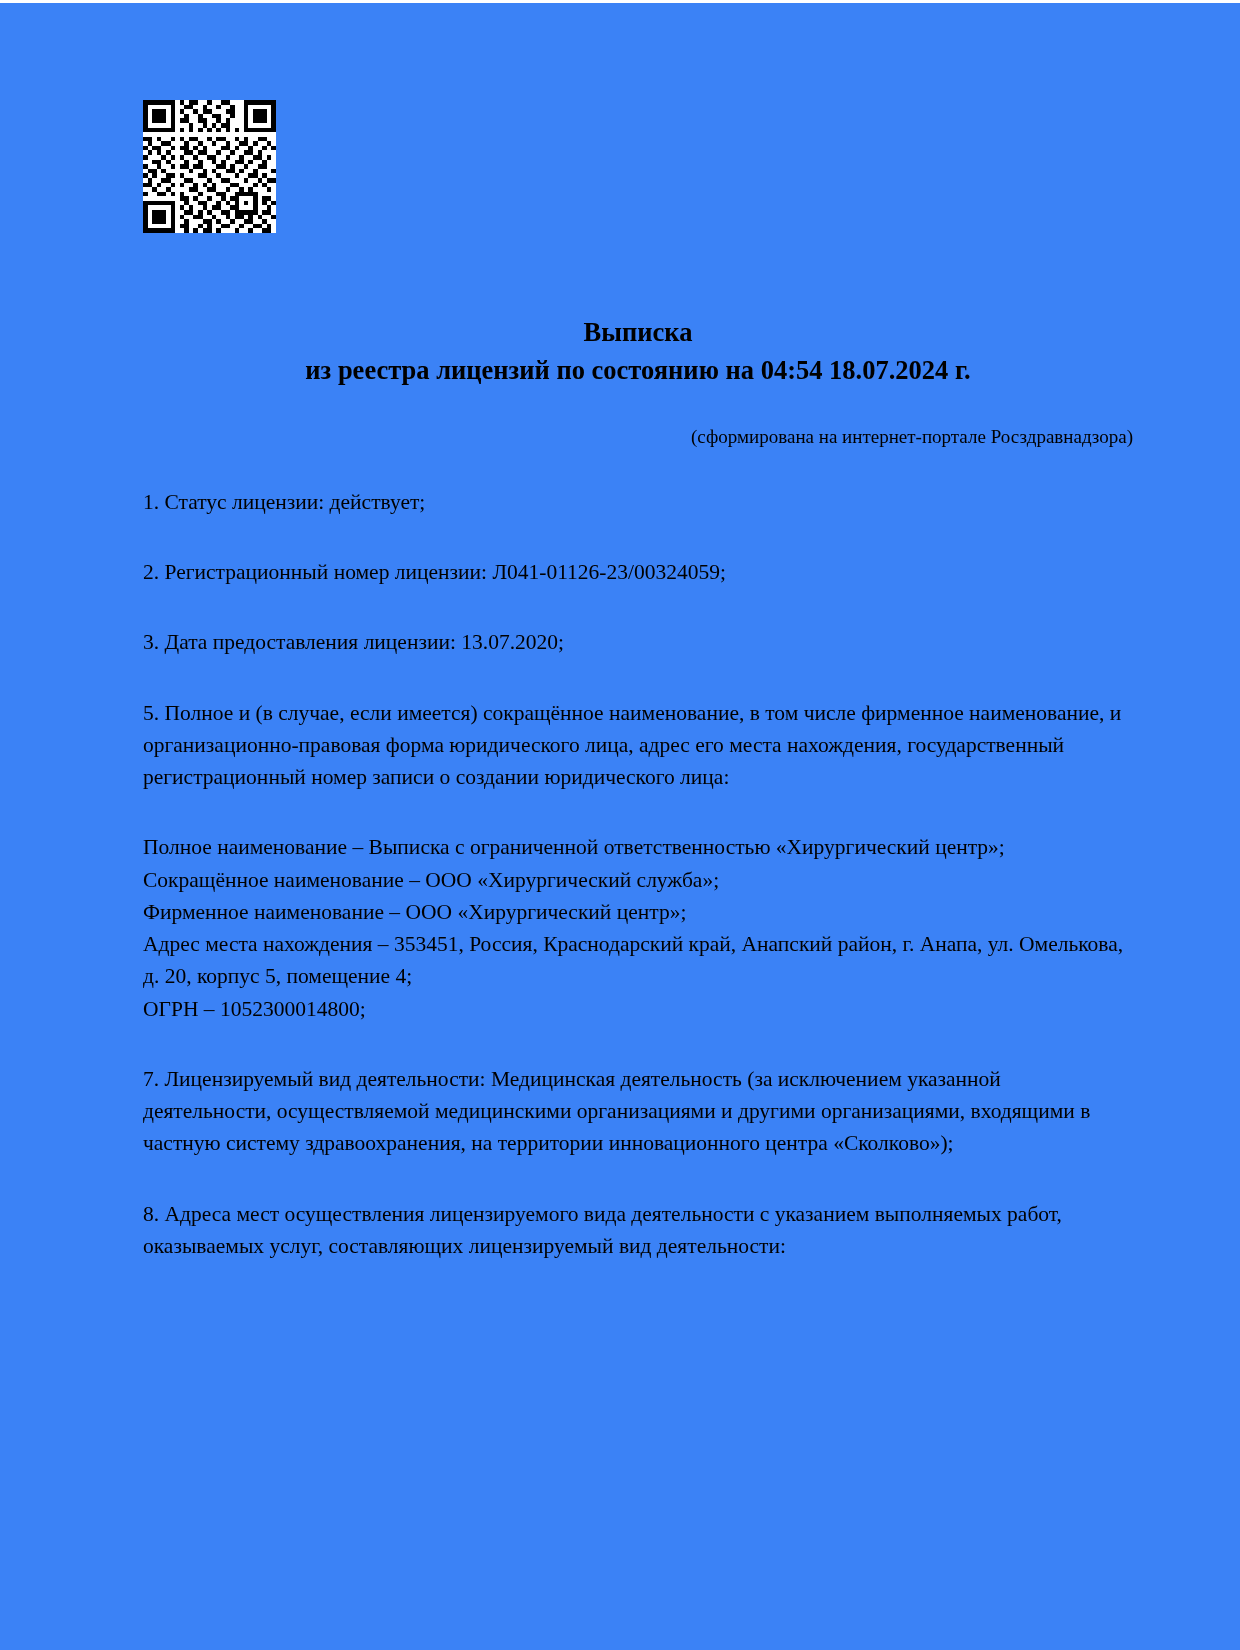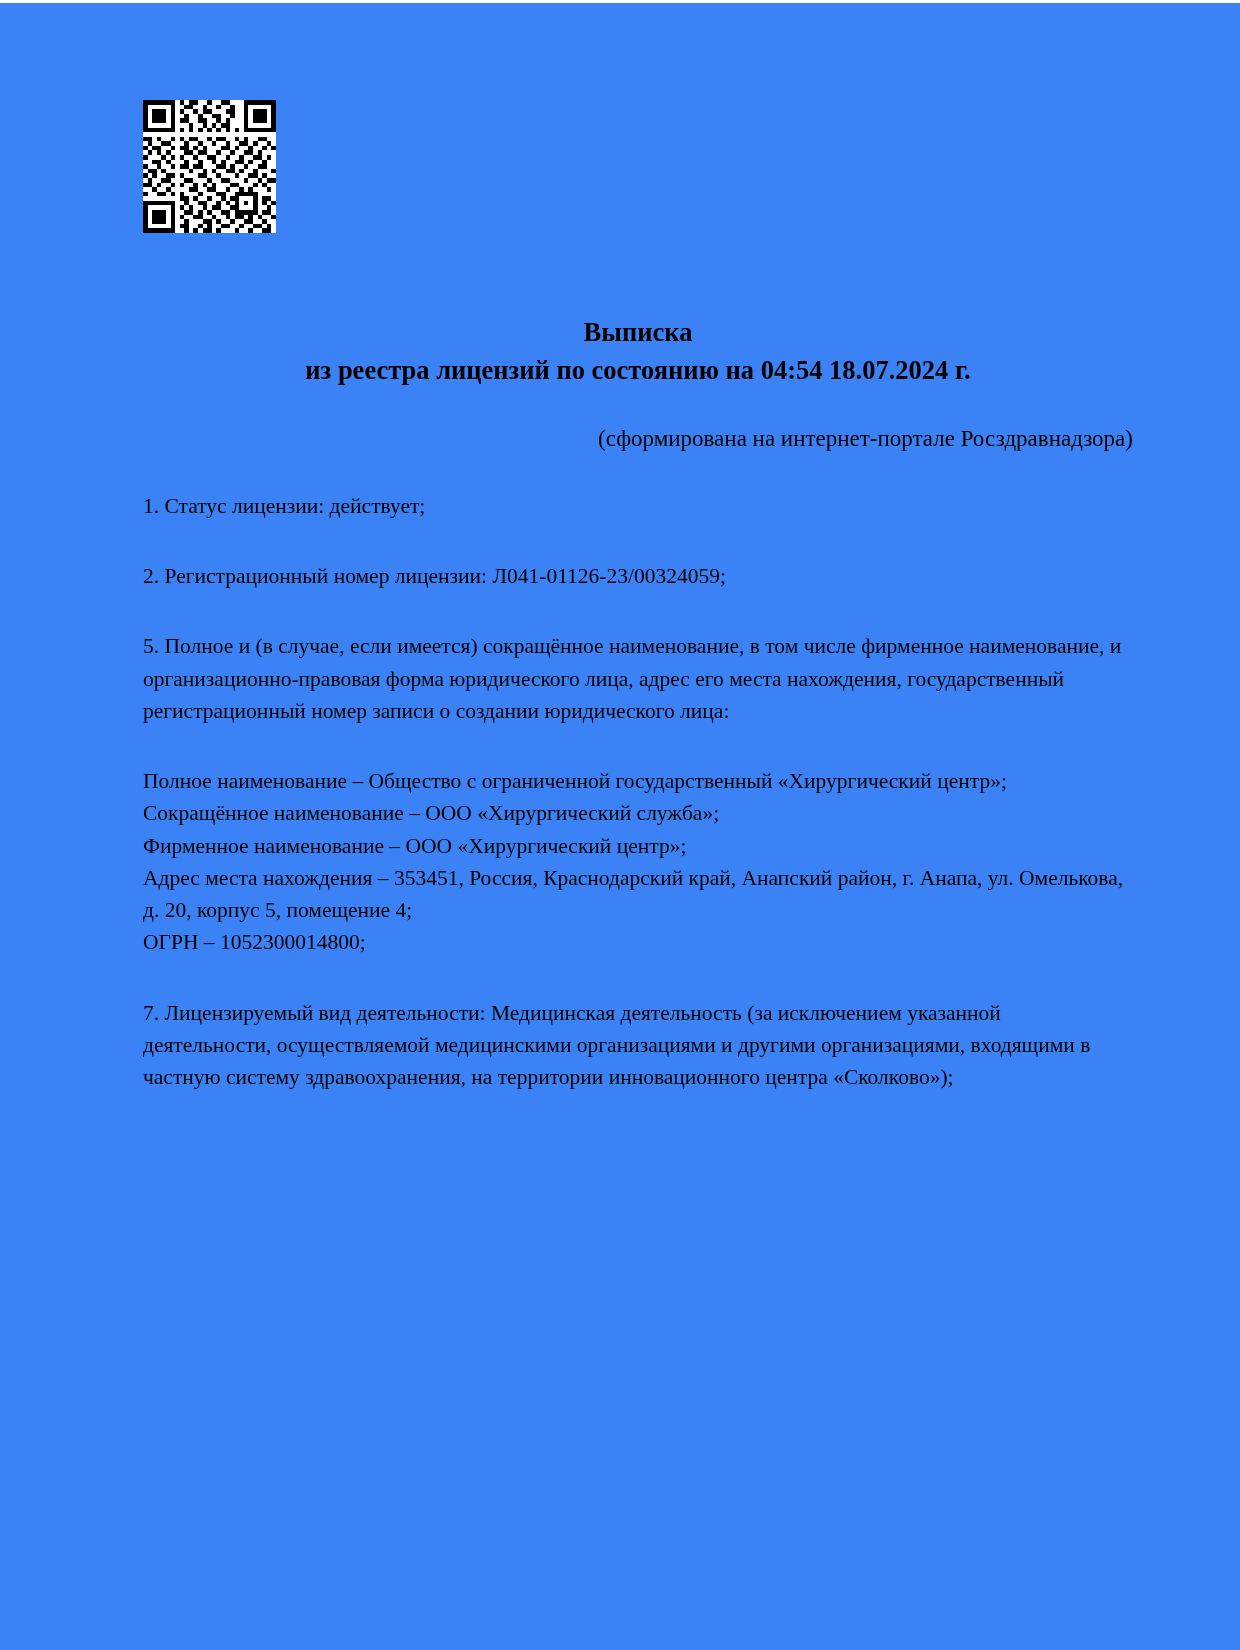--- a/index.html
+++ b/index.html
@@ -37,21 +37,21 @@
     text-align: center;
     font-weight: bold;
     font-size: 26.5px;
     line-height: 1.45;
     margin: 0;
   }
   .doc-title .line2 { display: block; }
 
   .subtitle {
     text-align: right;
-    font-size: 23px;
+    font-size: 19px;
     margin-top: 36px;
     margin-bottom: 0;
   }
 
   .para {
     font-size: 21.5px;
     line-height: 1.5;
     margin: 0;
     text-align: left;
   }
@@ -302,26 +302,28 @@
 
     <h1 class="doc-title">
       <span>Выписка</span>
       <span class="line2">из реестра лицензий по состоянию на 04:54 18.07.2024 г.</span>
     </h1>
 
     <p class="subtitle">(сформирована на интернет-портале Росздравнадзора)</p>
 
     <p class="para gap-lg">1. Статус лицензии: действует;</p>
     <p class="para gap-lg">2. Регистрационный номер лицензии: Л041-01126-23/00324059;</p>
+    <p class="para gap-lg">3. Дата предоставления лицензии: 13.07.2020;</p>
     <p class="para gap-lg">5. Полное и (в случае, если имеется) сокращённое наименование, в том числе фирменное наименование, и организационно-правовая форма юридического лица, адрес его места нахождения, государственный регистрационный номер записи о создании юридического лица:</p>
 
     <div class="block-lines gap-lg">
-      <p class="para">Полное наименование – Общество с ограниченной государственный «Хирургический центр»;</p>
+      <p class="para">Полное наименование – Выписка с ограниченной ответственностью «Хирургический центр»;</p>
       <p class="para">Сокращённое наименование – ООО «Хирургический служба»;</p>
       <p class="para">Фирменное наименование – ООО «Хирургический центр»;</p>
       <p class="para">Адрес места нахождения – 353451, Россия, Краснодарский край, Анапский район, г. Анапа, ул. Омелькова, д. 20, корпус 5, помещение 4;</p>
       <p class="para">ОГРН – 1052300014800;</p>
     </div>
 
     <p class="para gap-lg">7. Лицензируемый вид деятельности: Медицинская деятельность (за исключением указанной деятельности, осуществляемой медицинскими организациями и другими организациями, входящими в частную систему здравоохранения, на территории инновационного центра «Сколково»);</p>
+    <p class="para gap-lg">8. Адреса мест осуществления лицензируемого вида деятельности с указанием выполняемых работ, оказываемых услуг, составляющих лицензируемый вид деятельности:</p>
 
   </div>
 </div>
 
 </body></html>

